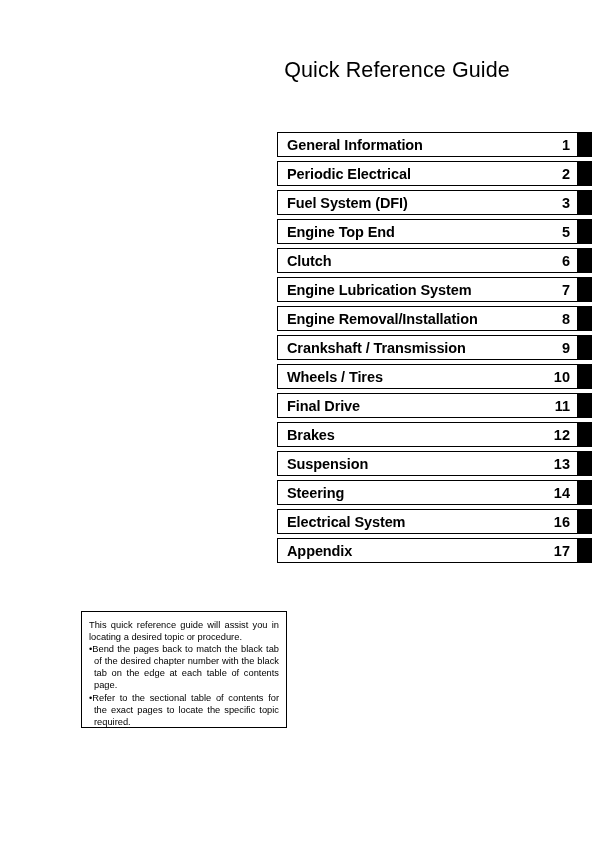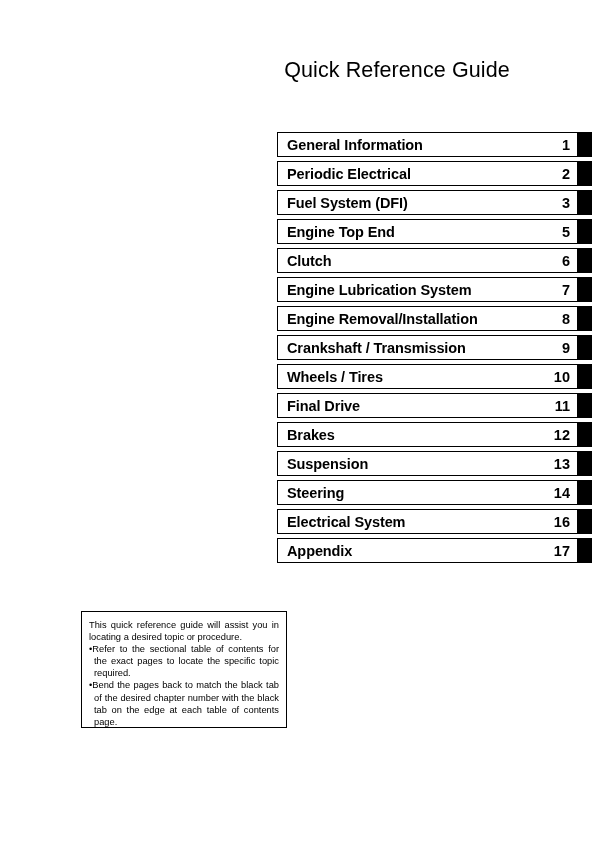--- a/index.html
+++ b/index.html
@@ -234,17 +234,17 @@
         <div class="chapter-box">
           <span class="chapter-label">Appendix</span>
           <span class="chapter-number">17</span>
         </div>
         <div class="chapter-tab"></div>
       </div>
     </div>
 
   <div class="note-box">
     <p class="note-para">This quick reference guide will assist you in locating a desired topic or procedure.</p>
+    <p class="note-bullet">•Bend the pages back to match the black tab of the desired chapter number with the black tab on the edge at each table of contents page.</p>
     <p class="note-bullet">•Refer to the sectional table of contents for the exact pages to locate the specific topic required.</p>
-    <p class="note-bullet">•Bend the pages back to match the black tab of the desired chapter number with the black tab on the edge at each table of contents page.</p>
   </div>
 
 </div>
 
 </body></html>

